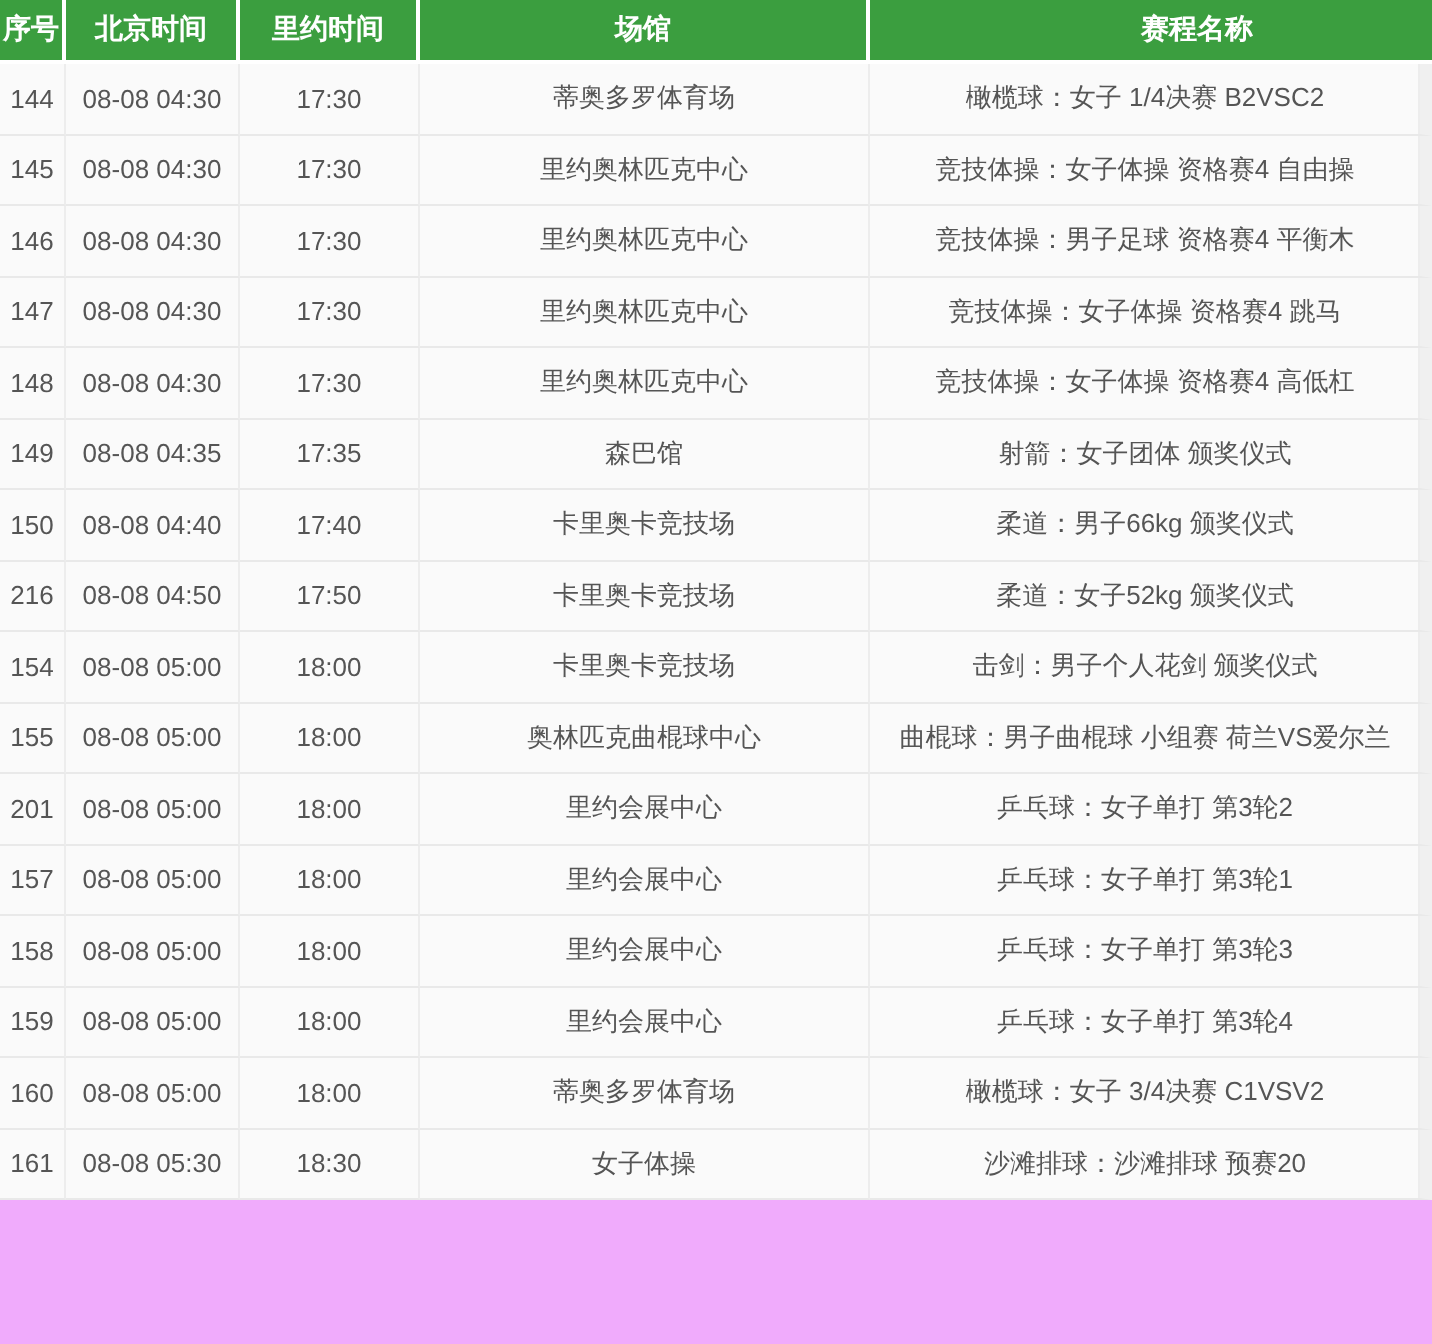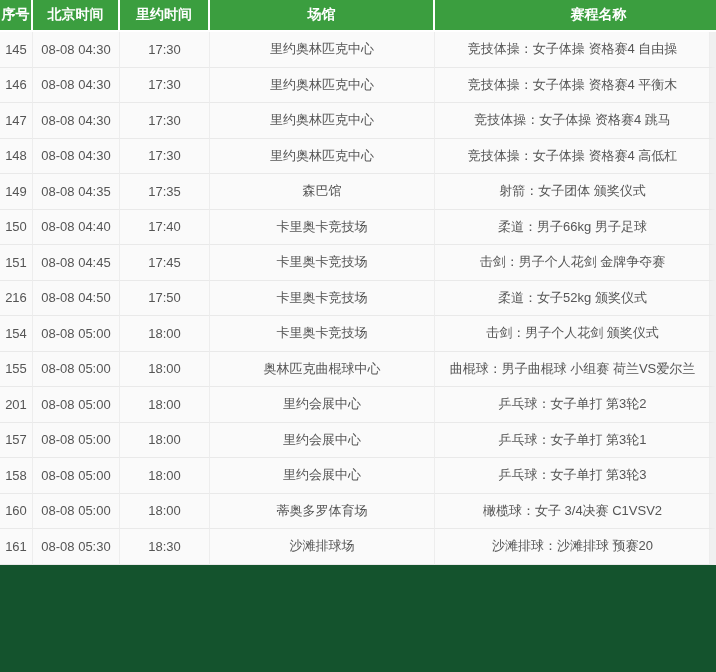--- a/index.html
+++ b/index.html
@@ -10,21 +10,21 @@
     --grid-v:#ededed;
     --body-text:#555555;
     --edge-strip:#f0f0f0;
   }
   *{box-sizing:border-box;margin:0;padding:0;}
   html,body{background:#ffffff;}
   body{
     width:716px;height:672px;overflow:hidden;
     font-family:"Liberation Sans","DejaVu Sans",sans-serif;
   }
-  .page{width:716px;height:672px;background:#14532d;}
+  .page{width:716px;height:672px;background:#f0abfc;}
   table.schedule{
     width:716px;
     border-collapse:separate;
     border-spacing:0;
     table-layout:fixed;
   }
   th{
     background:var(--header-bg);
     color:var(--header-text);
     font-size:14px;
@@ -73,32 +73,39 @@
       <tr>
         <th>序号</th>
         <th>北京时间</th>
         <th>里约时间</th>
         <th>场馆</th>
         <th>赛程名称</th>
       </tr>
     </thead>
     <tbody>
         <tr>
+          <td>144</td>
+          <td>08-08 04:30</td>
+          <td>17:30</td>
+          <td>蒂奥多罗体育场</td>
+          <td>橄榄球：女子 1/4决赛 B2VSC2</td>
+        </tr>
+        <tr>
           <td>145</td>
           <td>08-08 04:30</td>
           <td>17:30</td>
           <td>里约奥林匹克中心</td>
           <td>竞技体操：女子体操 资格赛4 自由操</td>
         </tr>
         <tr>
           <td>146</td>
           <td>08-08 04:30</td>
           <td>17:30</td>
           <td>里约奥林匹克中心</td>
-          <td>竞技体操：女子体操 资格赛4 平衡木</td>
+          <td>竞技体操：男子足球 资格赛4 平衡木</td>
         </tr>
         <tr>
           <td>147</td>
           <td>08-08 04:30</td>
           <td>17:30</td>
           <td>里约奥林匹克中心</td>
           <td>竞技体操：女子体操 资格赛4 跳马</td>
         </tr>
         <tr>
           <td>148</td>
@@ -112,28 +119,21 @@
           <td>08-08 04:35</td>
           <td>17:35</td>
           <td>森巴馆</td>
           <td>射箭：女子团体 颁奖仪式</td>
         </tr>
         <tr>
           <td>150</td>
           <td>08-08 04:40</td>
           <td>17:40</td>
           <td>卡里奥卡竞技场</td>
-          <td>柔道：男子66kg 男子足球</td>
-        </tr>
-        <tr>
-          <td>151</td>
-          <td>08-08 04:45</td>
-          <td>17:45</td>
-          <td>卡里奥卡竞技场</td>
-          <td>击剑：男子个人花剑 金牌争夺赛</td>
+          <td>柔道：男子66kg 颁奖仪式</td>
         </tr>
         <tr>
           <td>216</td>
           <td>08-08 04:50</td>
           <td>17:50</td>
           <td>卡里奥卡竞技场</td>
           <td>柔道：女子52kg 颁奖仪式</td>
         </tr>
         <tr>
           <td>154</td>
@@ -164,28 +164,35 @@
           <td>乒乓球：女子单打 第3轮1</td>
         </tr>
         <tr>
           <td>158</td>
           <td>08-08 05:00</td>
           <td>18:00</td>
           <td>里约会展中心</td>
           <td>乒乓球：女子单打 第3轮3</td>
         </tr>
         <tr>
+          <td>159</td>
+          <td>08-08 05:00</td>
+          <td>18:00</td>
+          <td>里约会展中心</td>
+          <td>乒乓球：女子单打 第3轮4</td>
+        </tr>
+        <tr>
           <td>160</td>
           <td>08-08 05:00</td>
           <td>18:00</td>
           <td>蒂奥多罗体育场</td>
           <td>橄榄球：女子 3/4决赛 C1VSV2</td>
         </tr>
         <tr>
           <td>161</td>
           <td>08-08 05:30</td>
           <td>18:30</td>
-          <td>沙滩排球场</td>
+          <td>女子体操</td>
           <td>沙滩排球：沙滩排球 预赛20</td>
         </tr>
       </tbody>
   </table>
 </div>
 
 </body></html>

